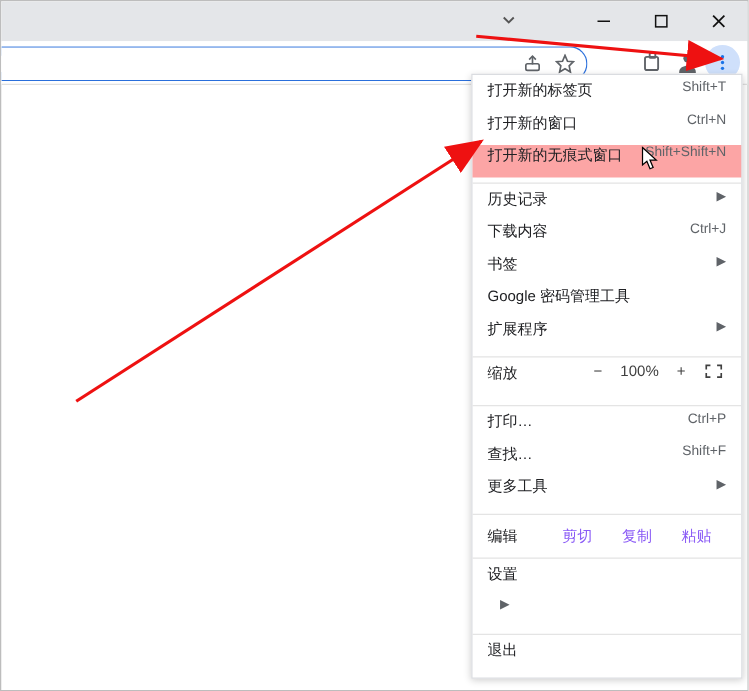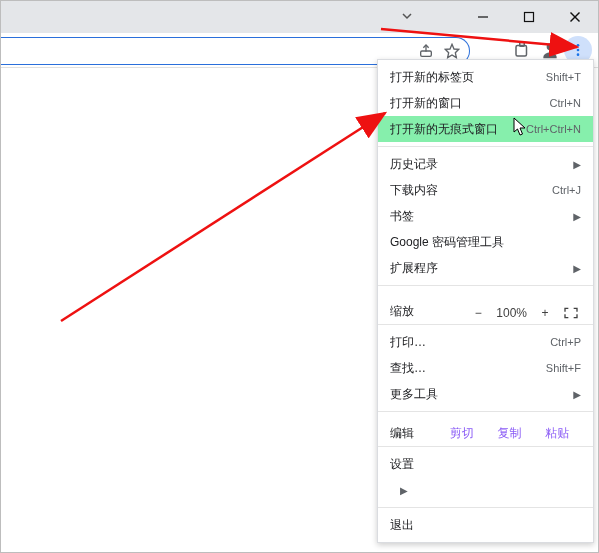--- a/index.html
+++ b/index.html
@@ -16,34 +16,34 @@
 .toolbar{position:absolute;left:0;top:32px;right:0;height:34px;background:#fff;border-bottom:1px solid #e0e0e0}
 .omnibox{position:absolute;left:0;top:4px;right:128px;height:26px;background:#fff;border:1px solid #2a6fdb;border-left:none;border-radius:0 14px 14px 0}
 .tbicons{position:absolute;right:6px;top:0;height:34px;display:flex;align-items:center}
 .tbicon{width:28px;height:28px;display:flex;align-items:center;justify-content:center;color:#5f6368;border-radius:50%}
 .tbicon.accent{background:#cfe0fb;color:#1a73e8}
 .tbicon svg{display:block}
 .inbox{position:absolute;right:8px;top:4px;display:flex;align-items:center;gap:8px;height:18px}
 .inbox .ib{width:18px;height:18px;display:flex;align-items:center;justify-content:center;color:#5f6368}
 
 .menu{position:absolute;top:58px;right:4px;width:215px;background:#fff;border:1px solid #dadce0;box-shadow:0 2px 6px rgba(0,0,0,.2);padding:4px 0;font-size:12px;color:#202124}
-.mi{position:relative;height:26px;display:flex;align-items:center;padding:0 12px;white-space:nowrap}
+.mi{position:relative;height:26px;display:flex;padding:0 12px;white-space:nowrap}
 .mi .lbl{flex:1}
 .mi .sc{color:#5f6368;font-size:11px;margin-left:10px}
 .mi .caret{color:#5f6368;font-size:10px;margin-left:10px}
-.mi.hi{background:#86efac}
+.mi.hi{background:#fca5a5}
 .sep{height:1px;background:#e4e4e4;margin:4px 0}
 
-.zoomrow{height:30px;display:flex;align-items:flex-end;padding:0 12px}
+.zoomrow{height:30px;display:flex;align-items:flex-start;padding:0 12px}
 .zoomrow .lbl{flex:1}
 .zctl{display:flex;align-items:center;gap:10px;color:#404040}
 .zbtn{width:16px;text-align:center}
 .fs{width:18px;height:14px}
 
-.editrow{height:26px;display:flex;align-items:flex-end;padding:0 12px}
+.editrow{height:26px;display:flex;align-items:center;padding:0 12px}
 .editrow .lbl{width:48px}
 .editrow .ed{flex:1;text-align:center;color:#8b5cf6}
 
 .cursor{position:absolute;pointer-events:none}
 
 .arrows{position:absolute;left:0;top:0;pointer-events:none}
 </style>
 </head>
 <body>
 
@@ -120,21 +120,21 @@
     <div class="mi">
       <span class="lbl">打开新的标签页</span>
       <span class="sc">Shift+T</span>
     </div>
     <div class="mi">
       <span class="lbl">打开新的窗口</span>
       <span class="sc">Ctrl+N</span>
     </div>
     <div class="mi hi">
       <span class="lbl">打开新的无痕式窗口</span>
-      <span class="sc">Ctrl+Ctrl+N</span>
+      <span class="sc">Shift+Shift+N</span>
     </div>
     <div class="sep"></div>
     <div class="mi">
       <span class="lbl">历史记录</span>
       <span class="caret">▶</span>
     </div>
     <div class="mi">
       <span class="lbl">下载内容</span>
       <span class="sc">Ctrl+J</span>
     </div>

